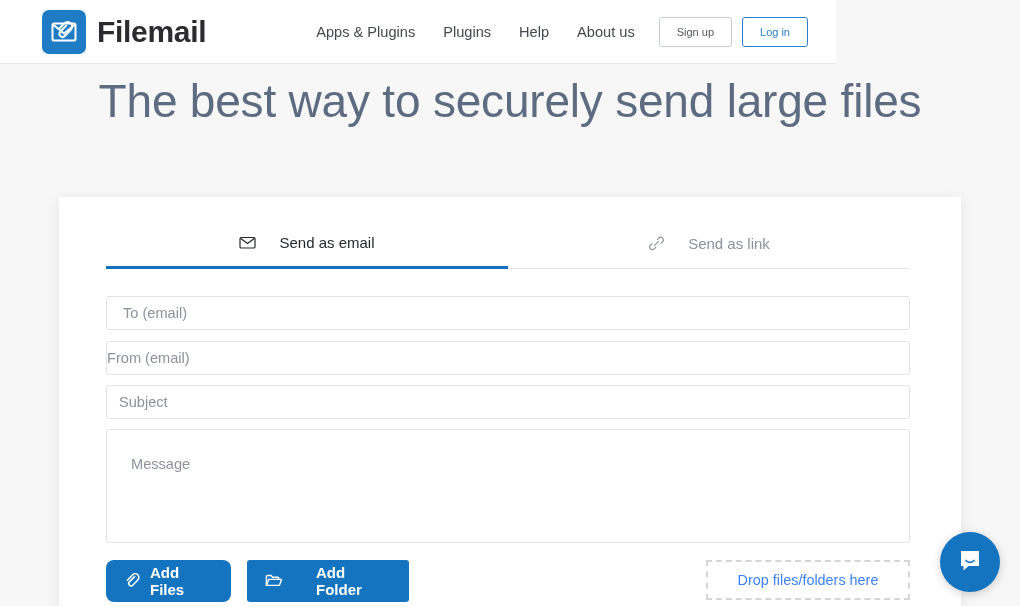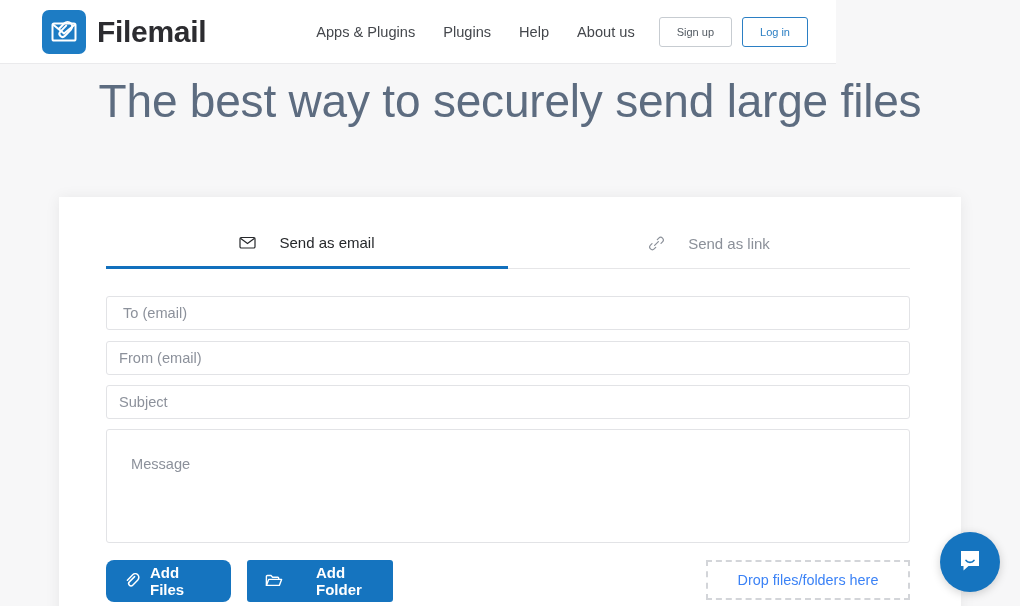--- a/index.html
+++ b/index.html
@@ -149,21 +149,21 @@
     border-radius: 3px;
     background: #ffffff;
     box-sizing: border-box;
     font-family: "Liberation Sans", sans-serif;
     font-size: 14.6px;
     color: #2c2c30;
     outline: none;
   }
   .field::placeholder { color: #8c919b; }
   .field.to      { top: 99px;  height: 34px; padding: 0 16px; }
-  .field.from    { top: 144px; height: 34px; padding: 0 12px; }
+  .field.from    { top: 144px; height: 34px; padding: 0 0; }
   .field.subject { top: 188px; height: 34px; padding: 0 12px; }
   .field.message {
     top: 232px;
     height: 114px;
     padding: 24px;
     resize: none;
     line-height: 1.4;
   }
 
   .actions {
@@ -186,21 +186,21 @@
     font-weight: bold;
     display: flex;
     align-items: center;
     justify-content: center;
     gap: 10px;
     cursor: pointer;
     padding: 0 18px;
     box-sizing: border-box;
   }
   .btn-primary.files  { left: 0;   width: 125px; border-radius: 8px; }
-  .btn-primary.folder { left: 141px; width: 146px; gap: 33px; }
+  .btn-primary.folder { left: 141px; width: 162px; gap: 33px; }
   .btn-primary svg { display: block; }
 
   .dropzone {
     position: absolute;
     right: 0;
     top: 0;
     width: 204px;
     height: 40px;
     border: 2px dashed #d3d5d9;
     display: flex;

